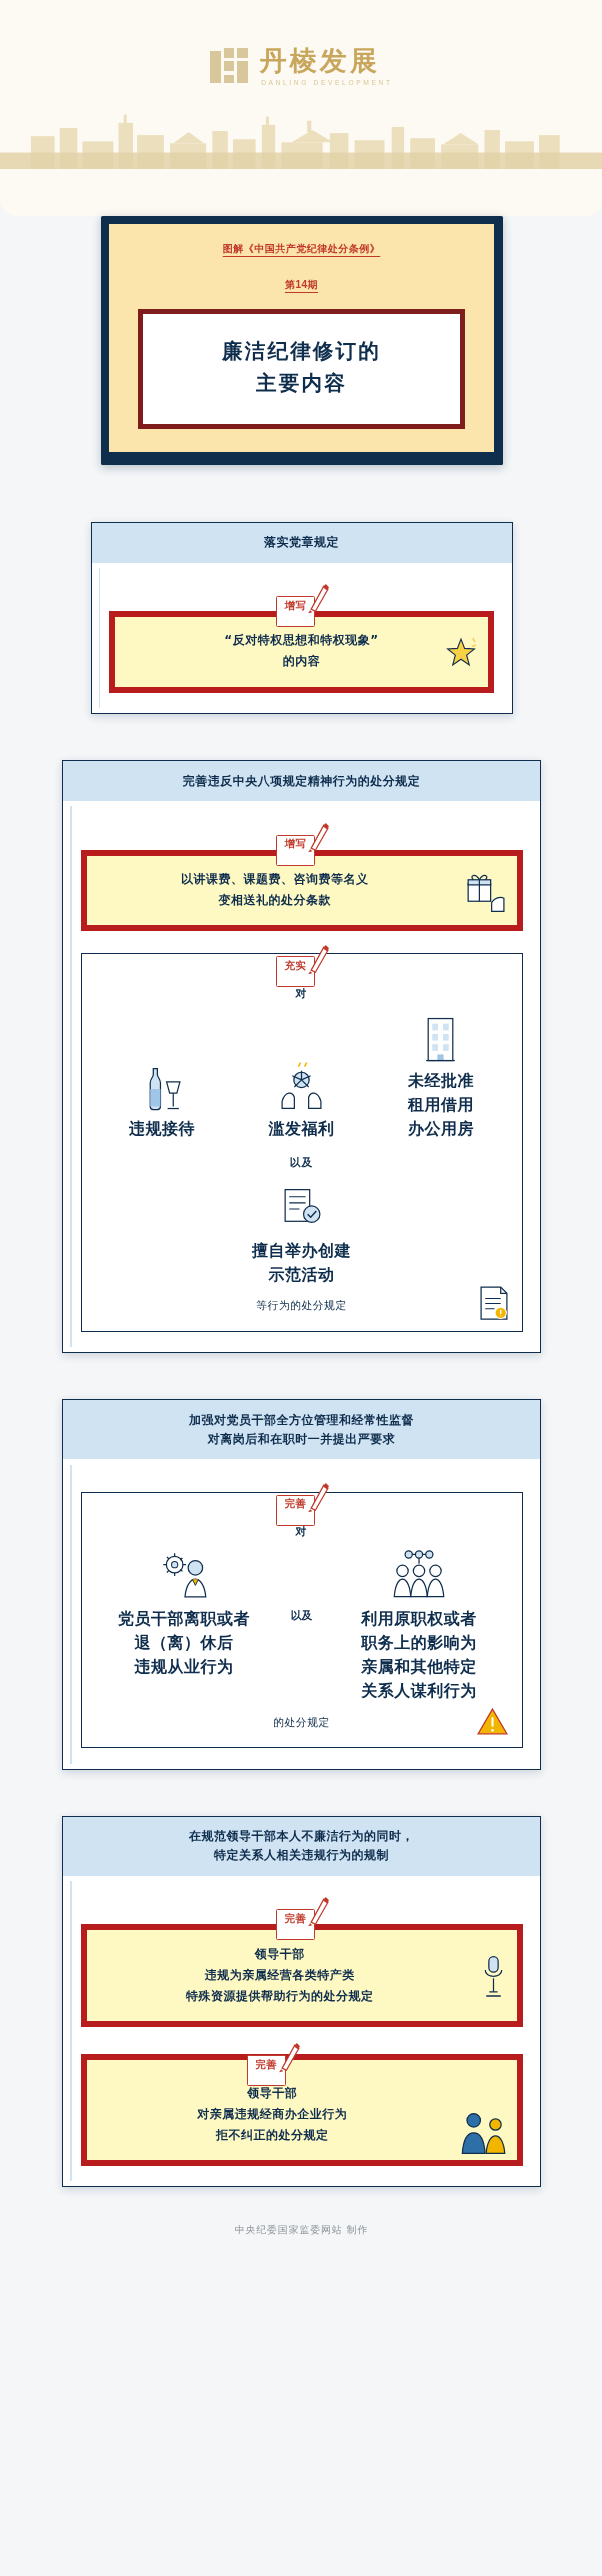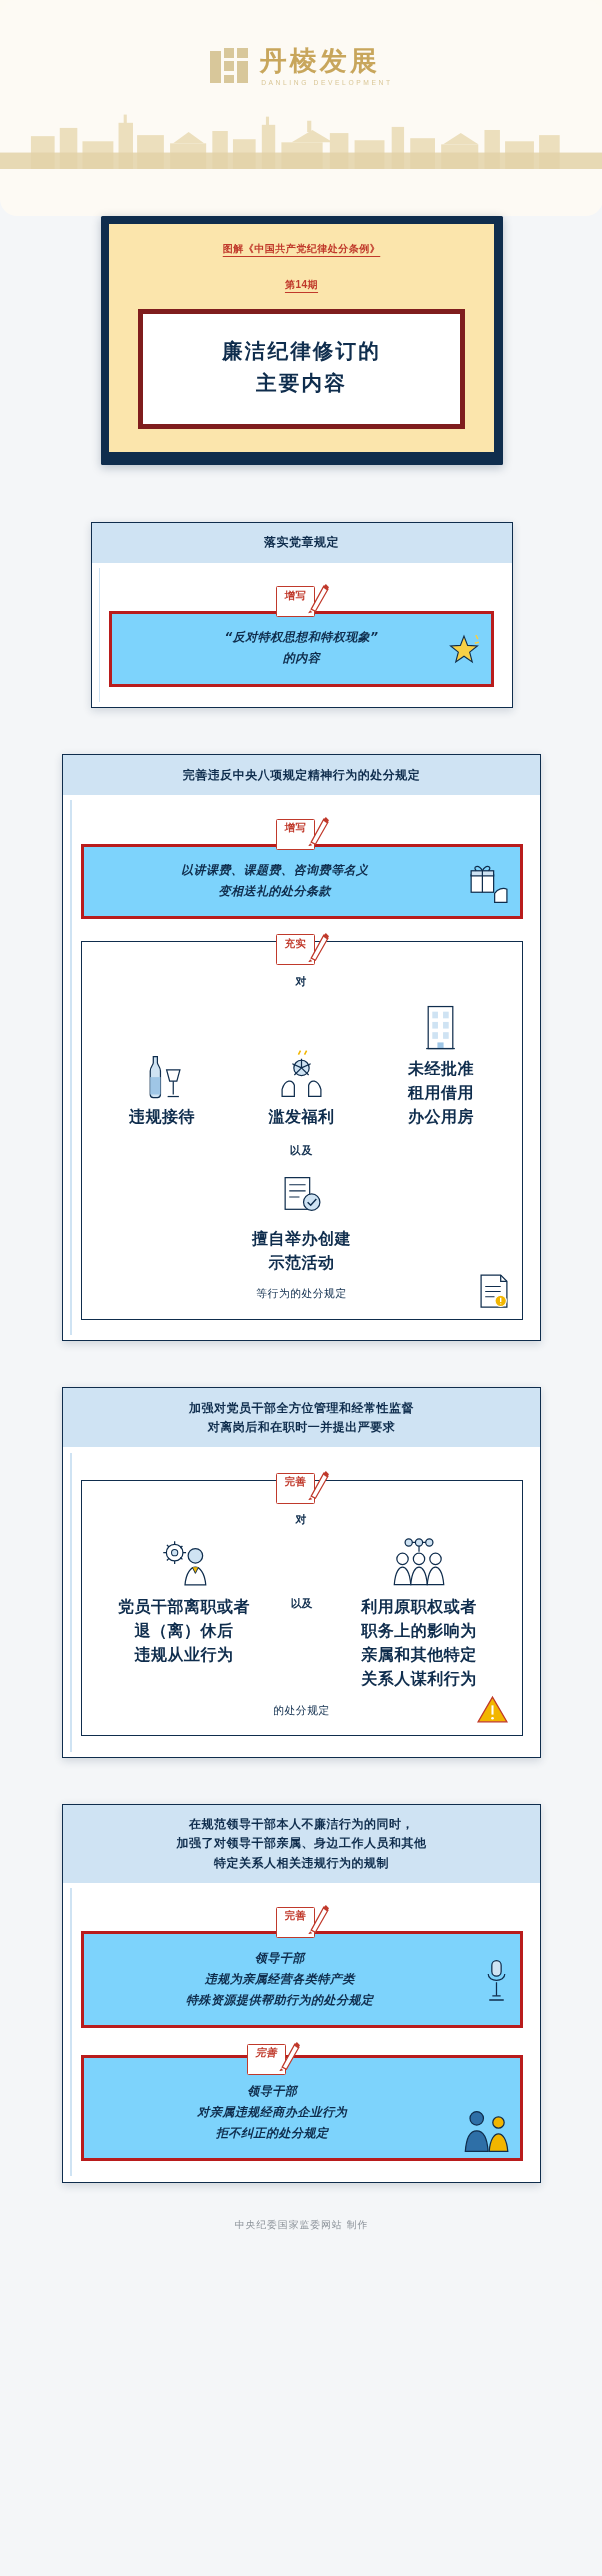--- a/index.html
+++ b/index.html
@@ -179,21 +179,21 @@
     position: relative;
     z-index: 3;
   }
   .stamp {
     position: relative;
     width: 57px;
     height: 38px;
   }
   .stamp .plate {
     position: absolute;
-    left: 3.1px; top: 6px;
+    left: 3.1px; top: 16px;
     width: 39px; height: 31px;
     border: 1.5px solid #c0392b;
     border-radius: 1.5px;
     background: #fff;
   }
   .stamp .plate span {
     display: block;
     text-align: center;
     color: #c0392b;
     font-weight: bold;
@@ -204,26 +204,25 @@
     font-family: "DejaVu Sans", sans-serif;
   }
   .stamp .pen {
     position: absolute;
     right: 1px; top: 3.1px;
     width: 23px; height: 30px;
   }
 
   
   .tbox {
-    border: 3px solid #b91c1c;
-    background: #7dd3fc;
+    border: 6px solid #b91c1c;
+    background: #fef9c3;
     padding: 13.4px 13.4px 14.4px 13.4px;
     text-align: center;
     position: relative;
-    font-style: italic;
   }
   .tline {
     font-size: 12px;
     font-weight: bold;
     color: #0f2d4d;
     line-height: 1.75;
     letter-spacing: 0.5px;
     font-family: "DejaVu Sans", sans-serif;
   }
   .tline.lead { color:#0f2d4d; font-weight: bold; }
@@ -682,21 +681,20 @@
       </div>
 
     </div>
   </div>
 </div>
 
 <div class="section" style="margin-bottom:15.5px;">
   <div class="panel stack">
     <div class="panel-head">
       <div class="panel-head-txt">在规范领导干部本人不廉洁行为的同时，</div>
-      <div class="panel-head-txt">加强了对领导干部亲属、身边工作人员和其他</div>
       <div class="panel-head-txt">特定关系人相关违规行为的规制</div>
     </div>
     <div class="panel-body">
 
       <div class="stamp-wrap">
         <div class="stamp">
           <div class="plate">
               <span>完善</span>
             </div>
           <div class="pen">

